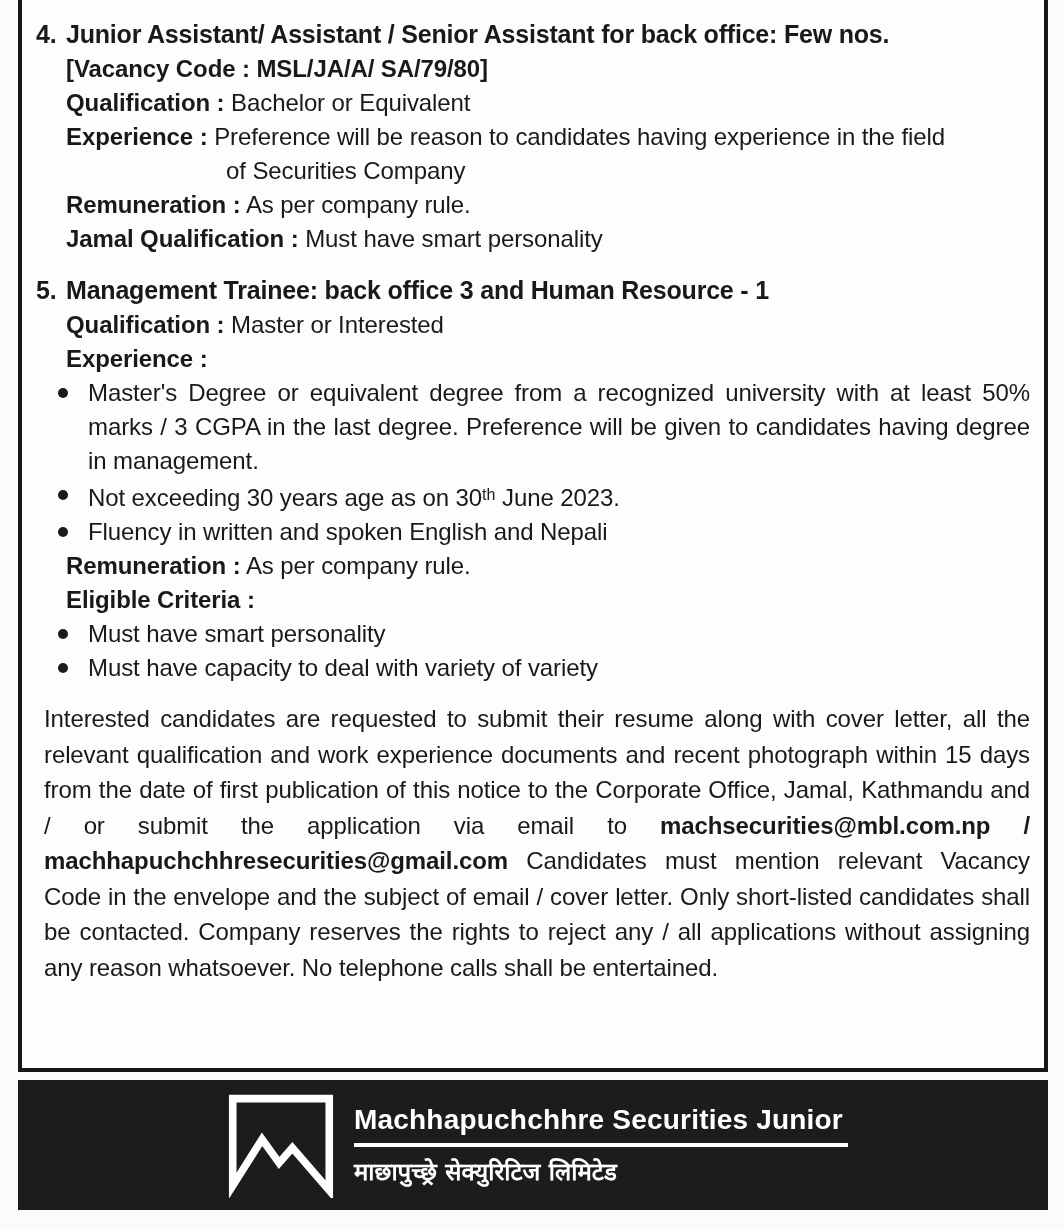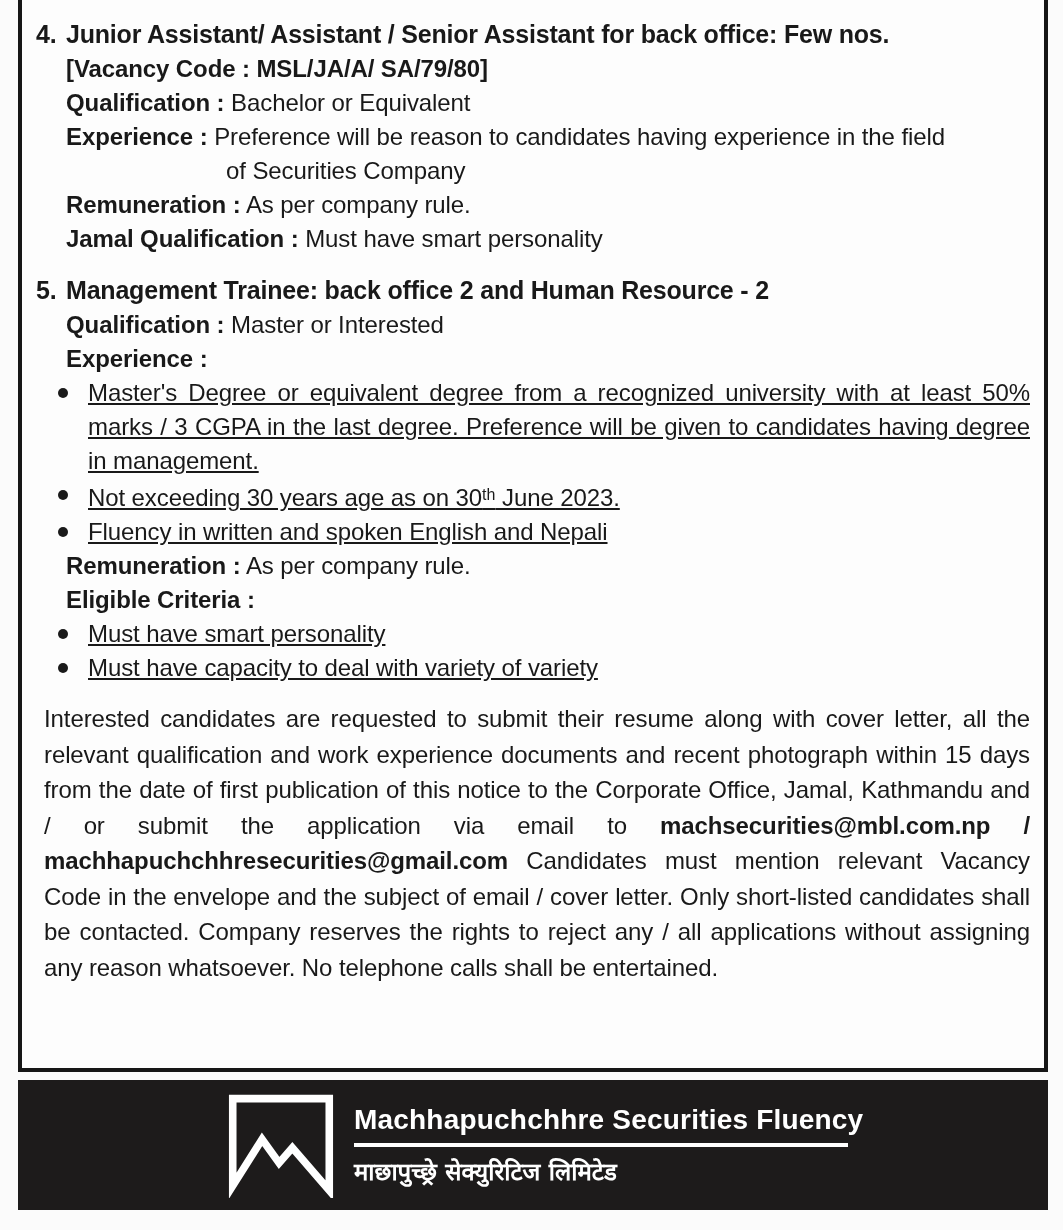--- a/index.html
+++ b/index.html
@@ -56,21 +56,21 @@
     padding-left: 14px;
   }
   .bullet-dot {
     flex: none;
     width: 10px;
     height: 10px;
     border-radius: 50%;
     background: #1a1a1a;
     margin: 12px 20px 0 8px;
   }
-  .bullet-text { flex: 1; text-decoration: underline; }
+  .bullet-text { flex: 1; }
   .bullet-text.justify { text-align: justify; }
   .sup {
     font-size: 16px;
     vertical-align: 6px;
     letter-spacing: 0;
   }
   .closing {
     margin: 16px 0 0 8px;
     font-size: 24px;
     line-height: 35.5px;
@@ -145,21 +145,21 @@
         <div class="line">
           <span class="bold">Jamal Qualification :</span>
           <span>Must have smart personality</span>
         </div>
       </div>
     </section>
 
     <section class="sec">
       <div class="sec-heading">
         <span class="sec-num">5.</span>
-        <span>Management Trainee: back office 2 and Human Resource - 2</span>
+        <span>Management Trainee: back office 3 and Human Resource - 1</span>
       </div>
       <div class="sec-body">
         <div class="line">
           <span class="bold">Qualification :</span>
           <span>Master or Interested</span>
         </div>
         <div class="line bold">Experience :</div>
       </div>
 
       <div class="bullet-row">
@@ -197,19 +197,19 @@
 
   </div>
 
   <div class="footer-banner">
     <div class="logo-wrap">
       <svg viewBox="0 0 120 112" width="114" height="106" aria-hidden="true">
         <path d="M9 7 H111 V104 L72 59 L58 75 L40 50 L9 99 Z" fill="none" stroke="#ffffff" stroke-width="8" stroke-linejoin="miter"></path>
       </svg>
     </div>
     <div class="footer-text">
-      <div class="company-en">Machhapuchchhre Securities Fluency</div>
+      <div class="company-en">Machhapuchchhre Securities Junior</div>
       <div class="title-rule"></div>
       <div class="company-np">माछापुच्छ्रे सेक्युरिटिज लिमिटेड</div>
     </div>
   </div>
 
 </div>
 
 </body></html>

